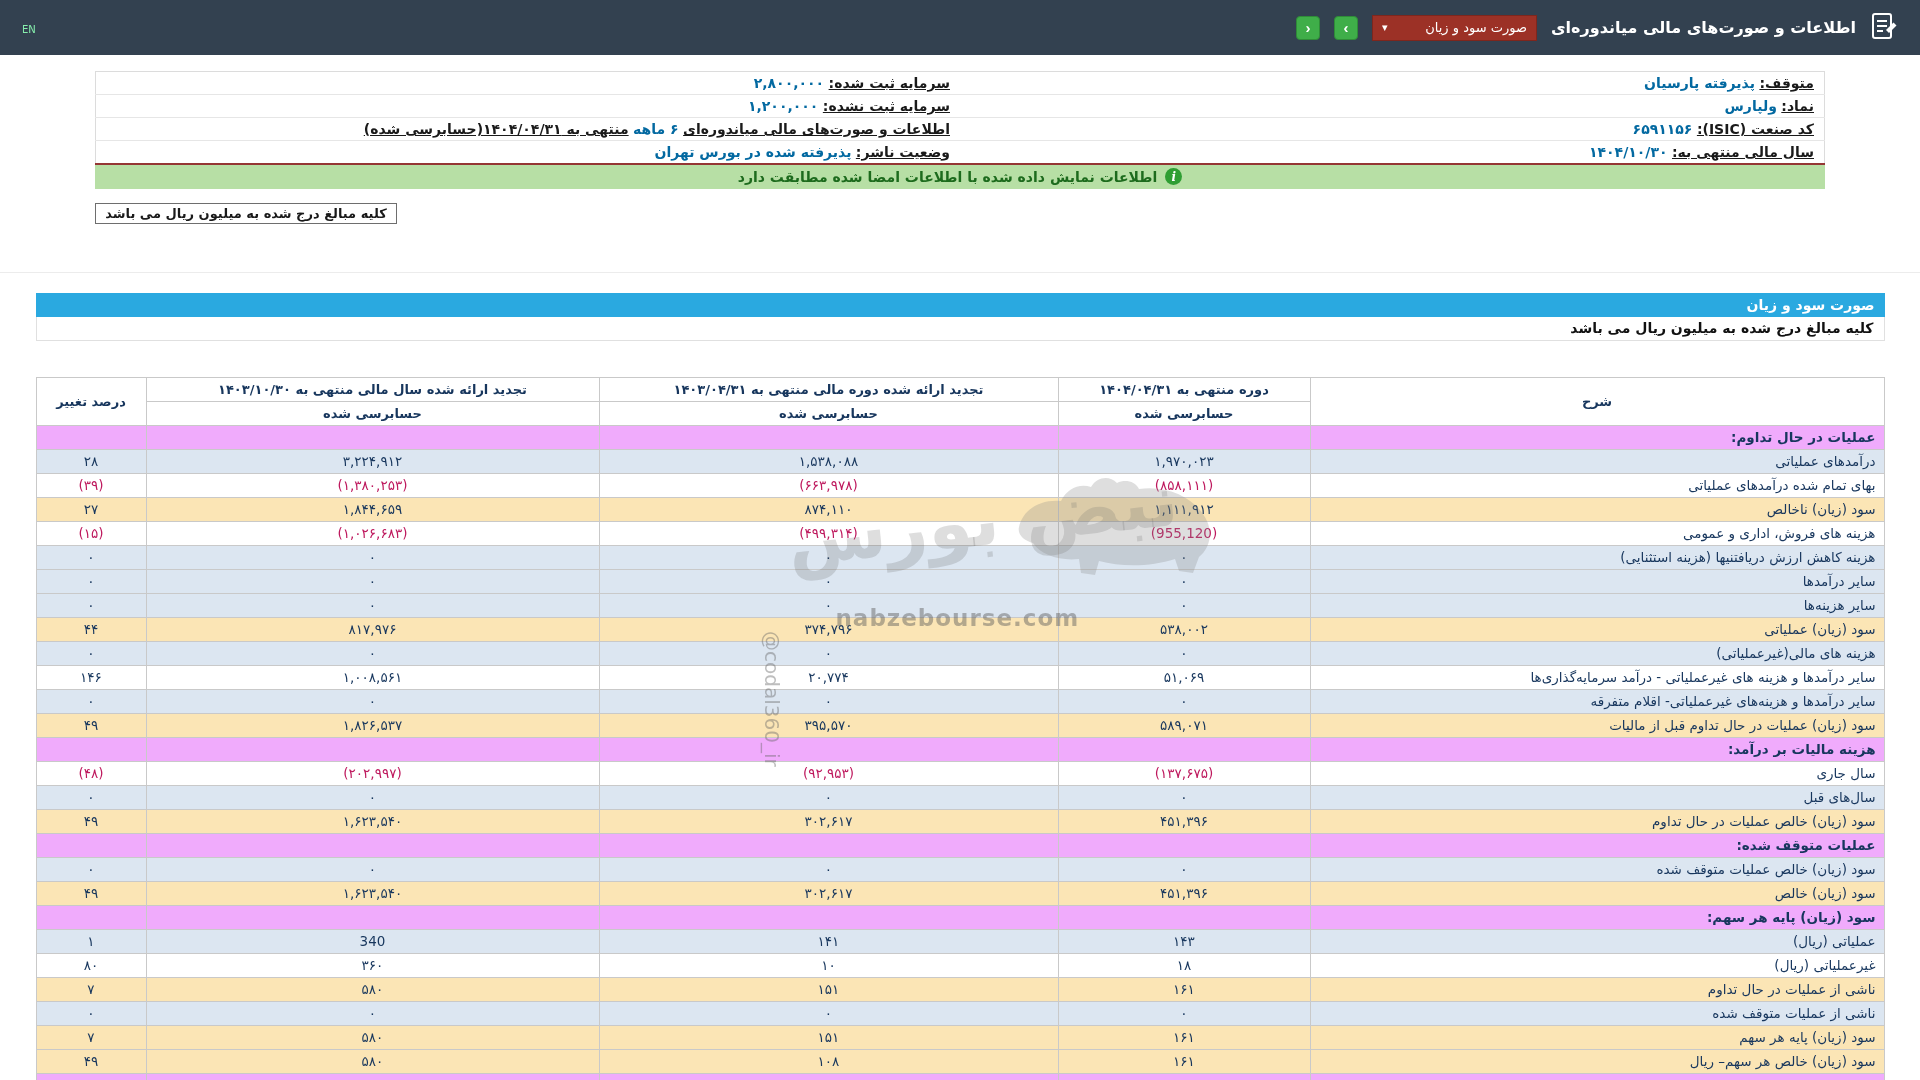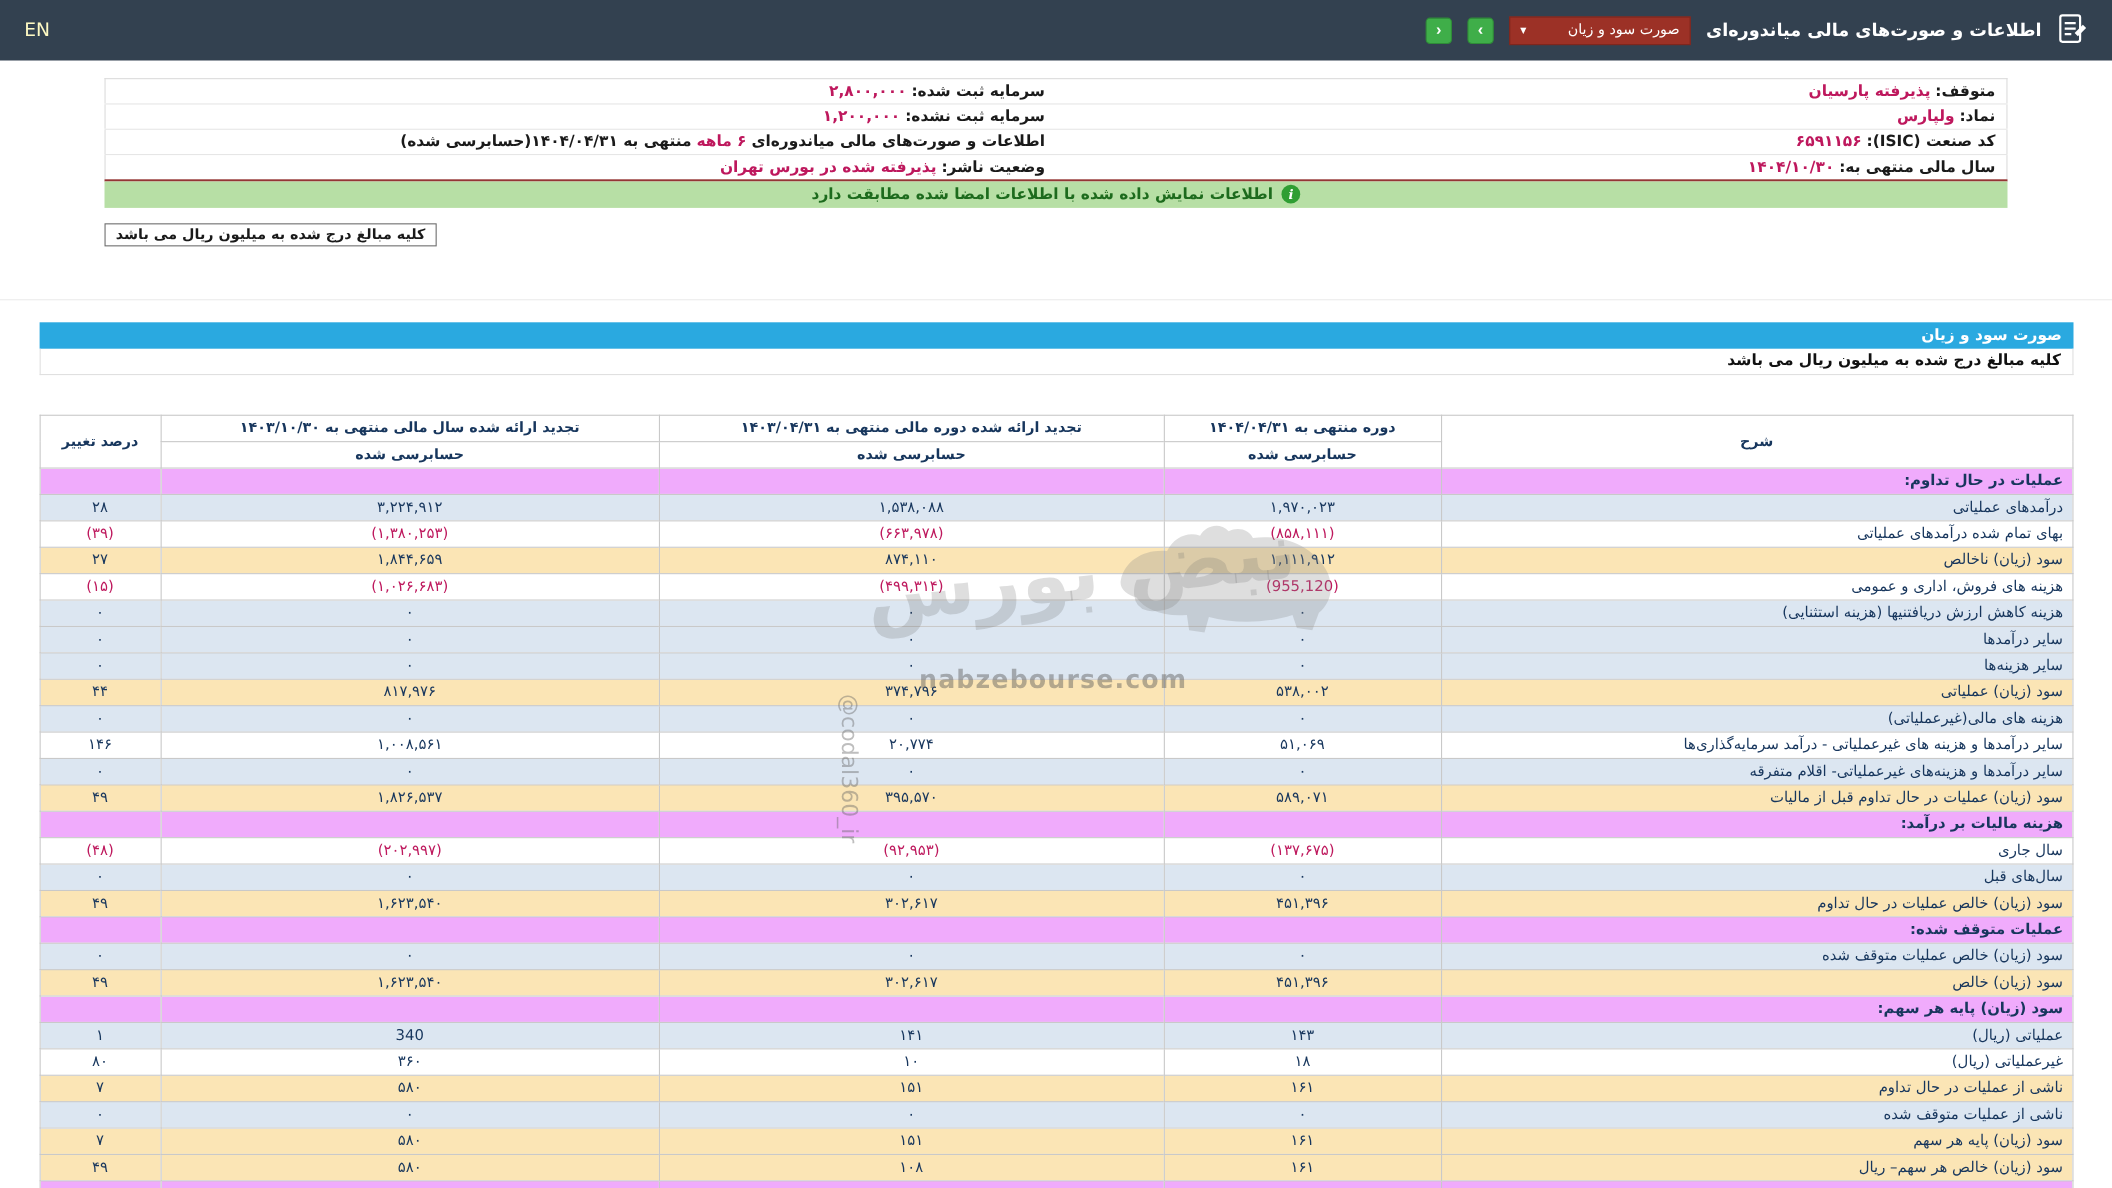--- a/index.html
+++ b/index.html
@@ -6,29 +6,29 @@
   html,body { width:1920px; height:1080px; overflow:hidden; background:#fff; }
   body { direction:rtl; font-family:"DejaVu Sans", sans-serif; }
 
   
   .topbar { height:55px; background:#334150; display:flex; align-items:center; justify-content:space-between; padding:0 22px; }
   .topbar-right { display:flex; align-items:center; gap:14px; }
   .topbar-title { color:#fff; font-size:16px; font-weight:bold; }
   .statement-select { background:#9c3126; border:1px solid #7e261d; color:#fff; font-size:13px; height:26px; min-width:165px; display:flex; align-items:center; justify-content:space-between; padding:0 9px; cursor:pointer; }
   .caret { font-size:11px; color:#fff; }
   .nav-btn { width:24px; height:24px; background:#3fae49; border:1px solid #2f8c38; border-radius:4px; color:#fff; font-size:15px; font-weight:bold; display:flex; align-items:center; justify-content:center; cursor:pointer; direction:ltr; }
-  .lang-link { color:#fef9c3; font-size:17px; text-decoration:none; cursor:pointer; }
+  .lang-link { color:#86efac; font-size:10px; text-decoration:none; cursor:pointer; }
 
   
   .info-wrap { width:1730px; margin:16px auto 0; }
   .info-table { width:100%; border-collapse:collapse; font-size:14px; border:1px solid #dcdcdc; }
   .info-table td { border-bottom:1px solid #e6e6e6; padding:2px 10px; height:23px; width:50%; white-space:nowrap; }
   .info-table tr:last-child td { border-bottom:2px solid #943634; }
-  .ilabel { color:#1a1a1a; font-weight:bold; }
-  .ivalue { color:#be185d; font-weight:bold; }
+  .ilabel { color:#1a1a1a; font-weight:bold;text-decoration:underline; }
+  .ivalue { color:#0369a1; font-weight:bold; }
   .match-bar { height:24px; background:#b7dfa5; display:flex; align-items:center; justify-content:center; gap:8px; color:#1d6b1d; font-size:14px; font-weight:bold; }
   .info-circle { width:17px; height:17px; border-radius:50%; background:#2f9e33; color:#fff; font-size:12px; font-weight:bold; font-style:italic; display:flex; align-items:center; justify-content:center; font-family:"DejaVu Serif", serif; flex:0 0 auto; }
   .amounts-box { width:302px; margin:14px auto 0 0; border:1px solid #6e6e6e; background:#fff; text-align:center; font-size:13px; font-weight:bold; color:#1a1a1a; padding:2px 4px; white-space:nowrap; }
   .page-divider { border:none; border-top:1px solid #ececec; margin-top:48px; }
 
   
   .statement { width:1849px; margin:20px auto 0; position:relative; }
   .stmt-title { height:24px; background:#2aa9e0; color:#fff; font-size:14px; font-weight:bold; display:flex; align-items:center; padding:0 10px; }
   .stmt-note { height:24px; border:1px solid #e0e0e0; border-top:none; display:flex; align-items:center; padding:0 10px; font-size:14px; font-weight:bold; color:#111; margin-bottom:36px; }
   .stmt-table { width:100%; border-collapse:collapse; table-layout:fixed; font-size:13.5px; }

